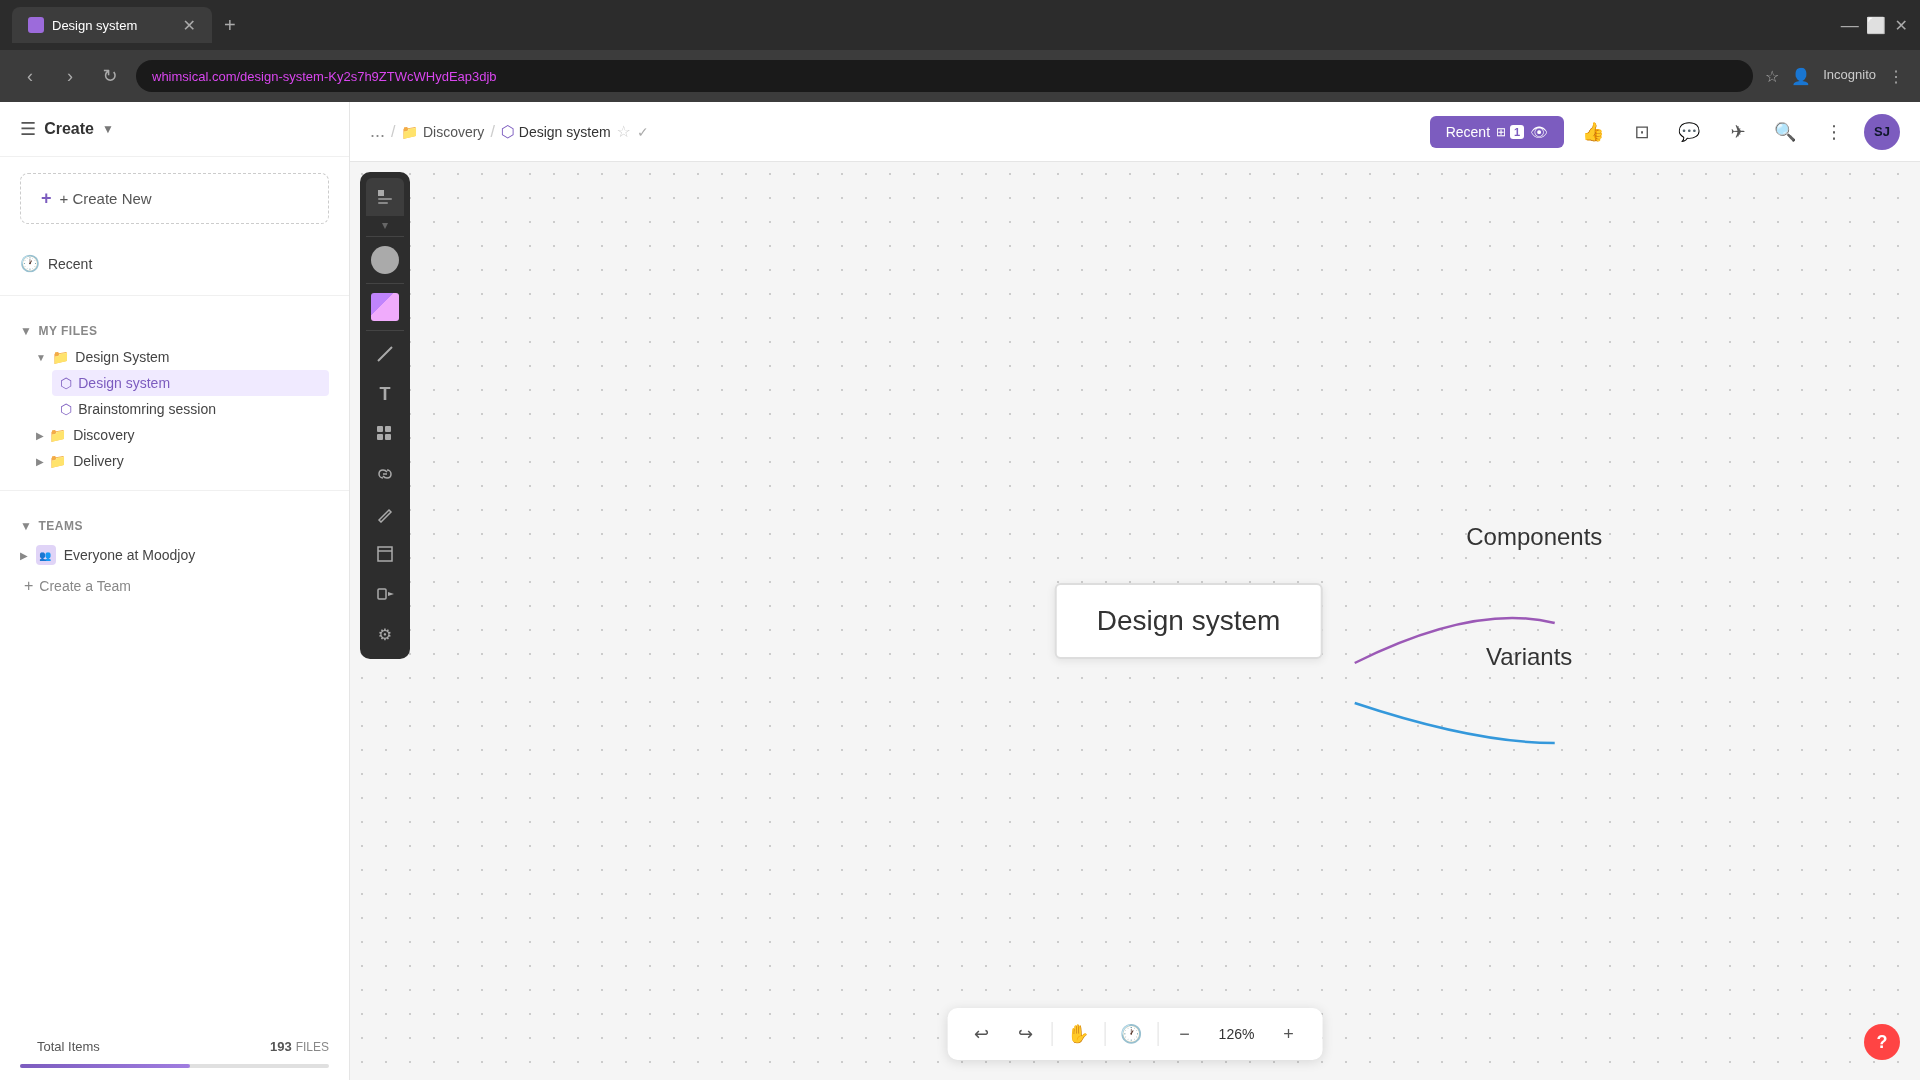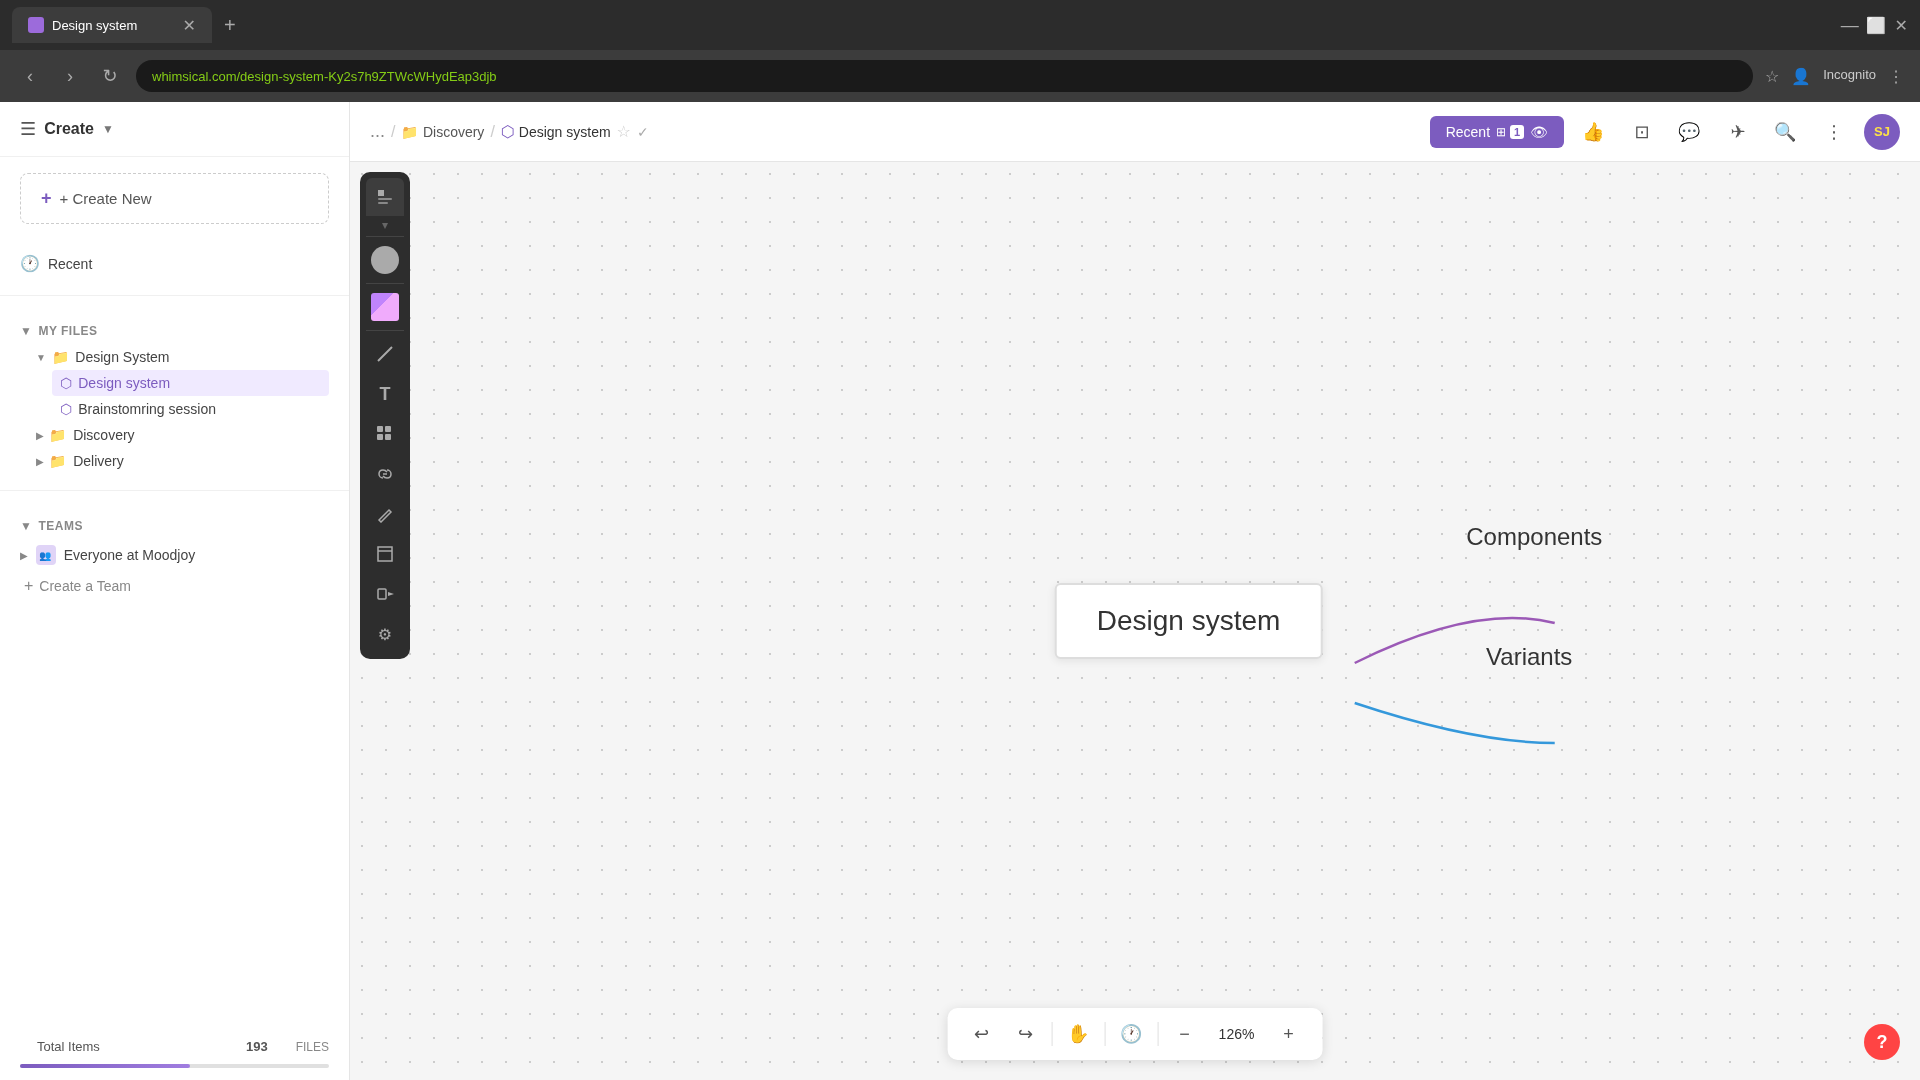--- a/index.html
+++ b/index.html
@@ -10,21 +10,21 @@
     .browser-tab { background: #3c3c3c; border-radius: 8px 8px 0 0; padding: 0 16px; height: 36px; display: flex; align-items: center; gap: 8px; min-width: 200px; }
     .tab-favicon { width: 16px; height: 16px; background: #9c6bdb; border-radius: 3px; }
     .tab-title { color: #fff; font-size: 13px; flex: 1; }
     .tab-close { color: #aaa; font-size: 16px; cursor: pointer; }
     .new-tab-btn { color: #aaa; font-size: 20px; cursor: pointer; padding: 4px; }
 
     
     .address-bar-row { background: #3c3c3c; height: 52px; display: flex; align-items: center; padding: 0 16px; gap: 12px; }
     .nav-btn { color: #aaa; font-size: 18px; cursor: pointer; width: 28px; text-align: center; }
     .address-bar { flex: 1; background: #1a1a1a; border-radius: 20px; height: 32px; display: flex; align-items: center; padding: 0 16px; }
-    .address-text { color: #84cc16; font-size: 13px; }
+    .address-text { color: #d946ef; font-size: 13px; }
     .address-icons { display: flex; gap: 12px; margin-left: auto; color: #aaa; }
 
     
     .app { display: flex; height: 978px; }
 
     
     .sidebar { width: 350px; background: #fff; border-right: 1px solid #e5e5e5; display: flex; flex-direction: column; overflow: hidden; }
     .sidebar-header { padding: 16px 20px; display: flex; align-items: center; gap: 8px; border-bottom: 1px solid #f0f0f0; }
     .menu-icon { font-size: 18px; color: #555; cursor: pointer; }
     .workspace-name { font-size: 16px; font-weight: 600; color: #333; }
@@ -60,21 +60,21 @@
     .breadcrumb { display: flex; align-items: center; gap: 6px; }
     .breadcrumb-dots { color: #888; font-size: 18px; cursor: pointer; }
     .breadcrumb-sep { color: #ccc; font-size: 16px; }
     .breadcrumb-folder { display: flex; align-items: center; gap: 4px; color: #555; font-size: 14px; cursor: pointer; }
     .breadcrumb-item { display: flex; align-items: center; gap: 4px; color: #333; font-size: 14px; font-weight: 500; cursor: pointer; }
     .star-icon { color: #ccc; font-size: 16px; cursor: pointer; }
     .check-icon { color: #aaa; font-size: 14px; }
     .share-btn { background: #7c5cbf; color: white; border: none; border-radius: 6px; padding: 8px 16px; font-size: 14px; font-weight: 500; cursor: pointer; display: flex; align-items: center; gap: 6px; }
     .share-number { background: white; color: #7c5cbf; border-radius: 3px; font-size: 11px; font-weight: bold; padding: 1px 4px; }
     .topbar-icon-btn { width: 36px; height: 36px; border-radius: 6px; display: flex; align-items: center; justify-content: center; cursor: pointer; color: #555; font-size: 18px; }
-    .avatar { width: 36px; height: 36px; border-radius: 50%; background: #7c5cbf; color: #fde047; font-size: 13px; font-weight: bold; display: flex; align-items: center; justify-content: center; cursor: pointer; }
+    .avatar { width: 36px; height: 36px; border-radius: 50%; background: #7c5cbf; color: #0f172a; font-size: 13px; font-weight: bold; display: flex; align-items: center; justify-content: center; cursor: pointer; }
 
     
     .main-area { flex: 1; display: flex; flex-direction: column; }
 
     .canvas-wrapper { flex: 1; position: relative; background: #f5f5f5; background-image: radial-gradient(circle, #ccc 1px, transparent 1px); background-size: 24px 24px; overflow: hidden; }
 
     
     .tool-panel { position: absolute; left: 10px; top: 10px; width: 50px; background: #2d2d2d; border-radius: 10px; padding: 6px; display: flex; flex-direction: column; gap: 2px; align-items: center; }
     .tool-btn { width: 38px; height: 38px; border-radius: 6px; display: flex; align-items: center; justify-content: center; cursor: pointer; color: #ccc; font-size: 16px; }
     .tool-btn.active { background: #555; }
@@ -201,21 +201,21 @@
         <span style="font-size:16px; color:#888;">+</span>
         <span>Create a Team</span>
       </div>
     </div>
 
     <div style="flex:1;"></div>
 
     <div style="padding: 8px 20px 4px; margin-left: 17px;">
       <div style="display:flex; justify-content:space-between; align-items:center;">
         <span class="total-items">Total Items</span>
-        <span style="display:flex; gap:28px; align-items:center;">
+        <span style="display:flex; gap:4px; align-items:center;">
           <span class="total-count">193</span>
           <span class="hide-btn">FILES</span>
         </span>
       </div>
     </div>
     <div class="progress-bar-wrap">
       <div class="progress-bar"></div>
     </div>
   </div>
 

